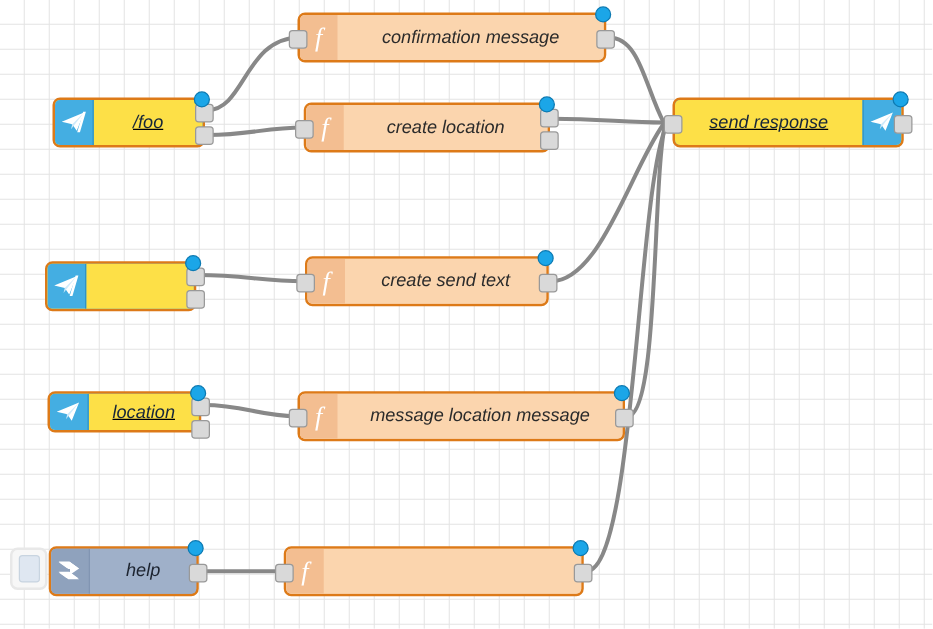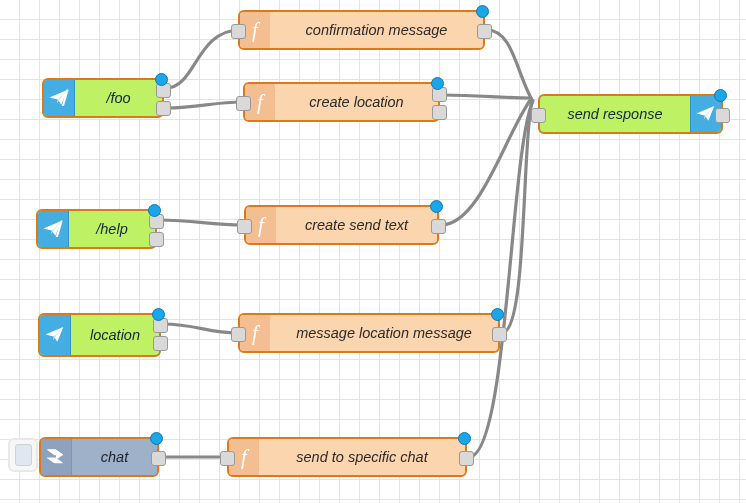--- a/index.html
+++ b/index.html
@@ -73,21 +73,21 @@
     justify-content: center;
     font-style: italic;
     font-size: 14.5px;
     color: #2b2b2b;
     padding: 0 18px;
     white-space: nowrap;
   }
 
   
   .node.tg { background: #3fa8dd; }
-  .node.tg .body { background: #bef264; }
+  .node.tg .body { background: #fde047; text-decoration: underline; }
   .node.tg .iconband {
     width: 30px;
     flex: 0 0 30px;
     background: #44aee2;
     display: flex;
     align-items: center;
     justify-content: center;
     border-right: 1px solid #2f93c6;
   }
   .node.tg .label {
@@ -237,21 +237,21 @@
               <text x="10" y="19" text-anchor="middle" font-family="Liberation Serif, serif" font-style="italic" font-size="21" fill="#ffffff">f</text>
             </svg>
           </div>
           <div class="label">create location</div>
         </div>
         <div class="port in" style="top: 11.5px;"></div>
         <div class="port out" style="top: 3px;"></div>
         <div class="port out" style="top: 21px;"></div>
         <div class="statusdot"></div>
       </div>
-      <div class="node tg iconright" style="left: 538px; top: 94px; width: 185px; height: 40px;">
+      <div class="node tg iconright" style="left: 538px; top: 78px; width: 185px; height: 40px;">
         <div class="body">
           <div class="label">send response</div>
           <div class="iconband">
             <svg class="tg-icon" viewBox="0 0 24 24" aria-hidden="true">
               <path d="M1.5 11.4 L21 3.2 L14.6 19.3 L10.7 13.6 Z" fill="#ffffff"></path>
               <path d="M10.7 13.6 L21 3.2 L9.6 17.8 Z" fill="#cfeafa"></path>
             </svg>
           </div>
         </div>
         <div class="port in" style="top: 11.5px;"></div>
@@ -260,40 +260,39 @@
       </div>
       <div class="node tg" style="left: 36px; top: 209px; width: 121px; height: 40px;">
         <div class="body">
           <div class="iconband">
             <svg class="tg-icon" viewBox="0 0 24 24" aria-hidden="true">
               <path d="M1.5 11.4 L21 3.2 L14.6 19.3 L10.7 13.6 Z" fill="#ffffff"></path>
               <path d="M10.7 13.6 L21 3.2 L9.6 17.8 Z" fill="#cfeafa"></path>
               <path d="M20.2 2.6 L22.6 2.6 L17.4 20.6 L15.0 20.6 Z" fill="#ffffff"></path>
             </svg>
           </div>
-          <div class="label">/help</div>
         </div>
         <div class="port out" style="top: 3px;"></div>
         <div class="port out" style="top: 21px;"></div>
         <div class="statusdot"></div>
       </div>
       <div class="node fn" style="left: 244px; top: 205px; width: 195px; height: 40px;">
         <div class="body">
           <div class="iconband">
             <svg class="fn-icon" viewBox="0 0 20 24" aria-hidden="true">
               <text x="10" y="19" text-anchor="middle" font-family="Liberation Serif, serif" font-style="italic" font-size="21" fill="#ffffff">f</text>
             </svg>
           </div>
           <div class="label">create send text</div>
         </div>
         <div class="port in" style="top: 11.5px;"></div>
         <div class="port out" style="top: 11.5px;"></div>
         <div class="statusdot"></div>
       </div>
-      <div class="node tg" style="left: 38px; top: 313px; width: 123px; height: 44px;">
+      <div class="node tg" style="left: 38px; top: 313px; width: 123px; height: 33px;">
         <div class="body">
           <div class="iconband">
             <svg class="tg-icon" viewBox="0 0 24 24" aria-hidden="true">
               <path d="M1.5 11.4 L21 3.2 L14.6 19.3 L10.7 13.6 Z" fill="#ffffff"></path>
               <path d="M10.7 13.6 L21 3.2 L9.6 17.8 Z" fill="#cfeafa"></path>
             </svg>
           </div>
           <div class="label">location</div>
         </div>
         <div class="port out" style="top: 3px;"></div>
@@ -317,33 +316,32 @@
         <div class="body">
           <div class="iconband">
             <svg class="arrow-icon" viewBox="0 0 24 22" aria-hidden="true">
               <path d="M2 3 H12 L19 8 H9 Z" fill="#ffffff"></path>
               <path d="M2 12 H12 L19 17 H9 Z" fill="#ffffff"></path>
               <path d="M12 3 L20 8.5 L12 14" fill="#ffffff"></path>
               <path d="M2 2.5 H11.5 L20 9 H10.5 Z" fill="#ffffff"></path>
               <path d="M2 11.5 H11.5 L20 18 H10.5 Z" fill="#ffffff"></path>
             </svg>
           </div>
-          <div class="label">chat</div>
+          <div class="label">help</div>
         </div>
         <div class="port out" style="top: 11.5px;"></div>
         <div class="statusdot"></div>
       </div>
       <div class="node fn" style="left: 227px; top: 437px; width: 240px; height: 40px;">
         <div class="body">
           <div class="iconband">
             <svg class="fn-icon" viewBox="0 0 20 24" aria-hidden="true">
               <text x="10" y="19" text-anchor="middle" font-family="Liberation Serif, serif" font-style="italic" font-size="21" fill="#ffffff">f</text>
             </svg>
           </div>
-          <div class="label">send to specific chat</div>
         </div>
         <div class="port in" style="top: 11.5px;"></div>
         <div class="port out" style="top: 11.5px;"></div>
         <div class="statusdot"></div>
       </div>
     </div>
 
 </div>
 
 </body></html>

